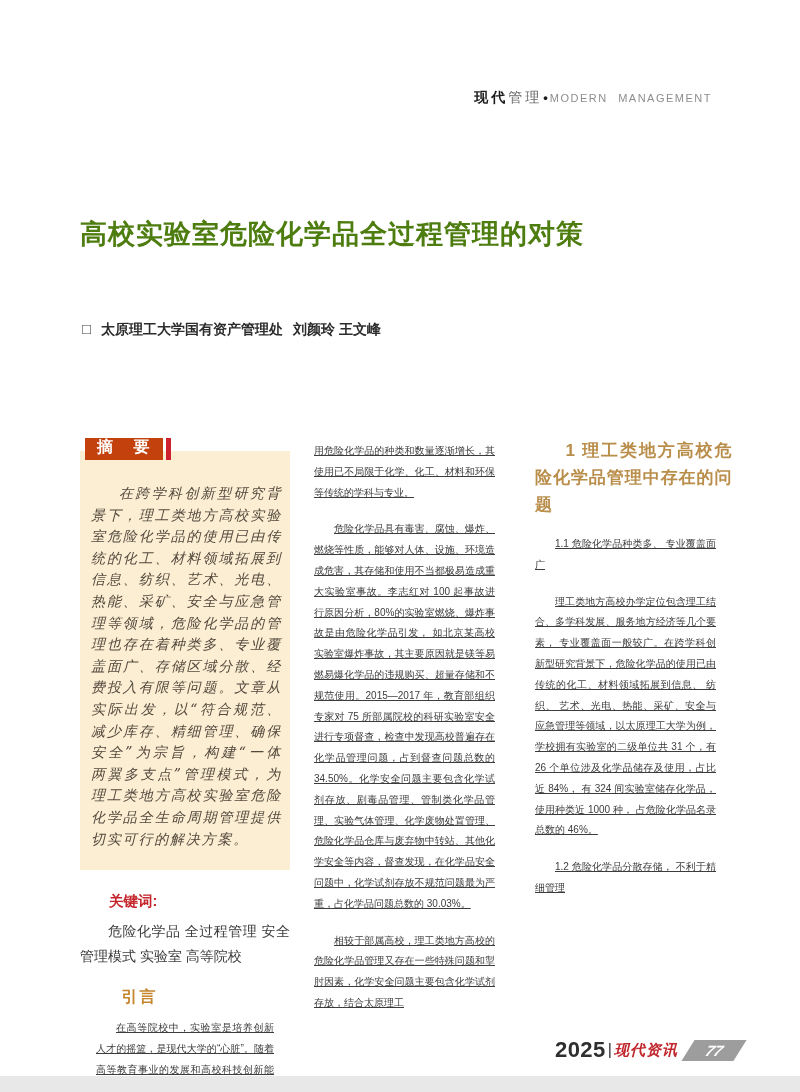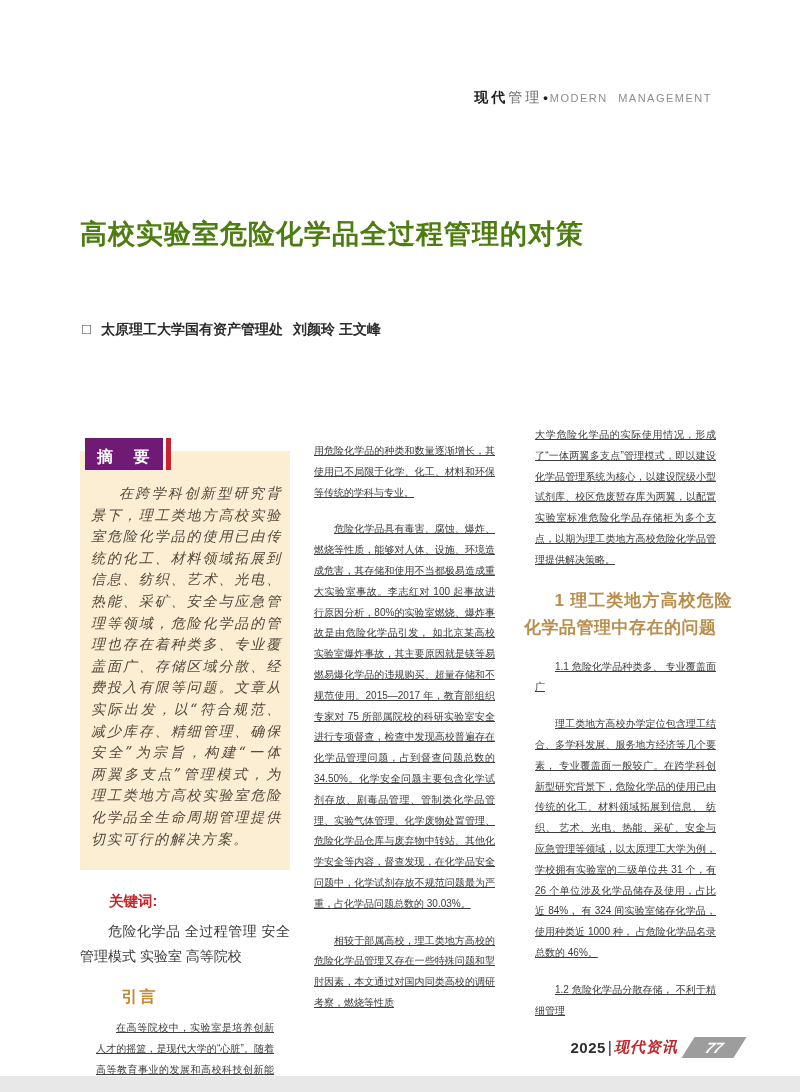--- a/index.html
+++ b/index.html
@@ -25,46 +25,46 @@
   .col{box-sizing:border-box;}
   .col1{width:210px;}
   .col2{width:213px;}
   .col3{width:213px;}
   .para{margin:16px;font-size:10px;line-height:20.8px;text-align:justify;color:#3c3c3c;text-decoration:underline;}
   .indent{text-indent:2em;}
   
   .abstract-box{position:relative;margin-top:26px;background:#fbeed3;}
   .abstract-label{position:absolute;top:-13px;left:5px;display:flex;align-items:stretch;}
   .abstract-label .label-text{
-    background:#701a75;color:#ffffff;font-size:16px;font-weight:bold;
-    letter-spacing:8px;padding:11px 6px 5px 12px;line-height:1;
+    background:#c2410c;color:#ffffff;font-size:16px;font-weight:bold;
+    letter-spacing:8px;padding:1px 6px 5px 12px;line-height:1;
   }
   .abstract-label .label-bar{width:5px;background:#ce2130;margin-left:3px;}
   .abstract-text{
     margin:0;padding:32px 8px 20px 11px;
     font-family:"DejaVu Serif","Liberation Serif",serif;font-style:italic;
     font-size:14px;line-height:21.6px;letter-spacing:1.8px;
     color:#53493d;text-align:justify;text-indent:2em;
   }
   
   .keywords{margin-top:22px;}
   .kw-label{color:#c4252b;font-weight:bold;font-size:14.5px;text-indent:2em;}
   .kw-text{margin:8px 0 0 0;font-size:14px;line-height:25px;text-align:justify;text-indent:2em;color:#3c3c3c;}
   
   .intro-heading{margin-top:18px;margin-left:2.6em;color:#c5862d;font-weight:bold;font-size:16px;letter-spacing:2px;}
   .intro-para{margin-top:10px;}
   
   .section-heading{
-    margin:12px 0 8px 5px;font-size:17px;font-weight:bold;color:#b98d4a;
+    margin:12px 0 8px 16px;font-size:17px;font-weight:bold;color:#b98d4a;
     line-height:27px;text-indent:1.8em;letter-spacing:0.5px;text-align:justify;
   }
   .col3 .gap-top{margin-top:0;}
   
   .footer{position:absolute;top:1037px;right:60px;display:flex;align-items:center;}
-  .footer-year{font-size:15px;font-weight:bold;color:#2f2f2f;letter-spacing:0.5px;}
+  .footer-year{font-size:22px;font-weight:bold;color:#2f2f2f;letter-spacing:0.5px;}
   .footer-sep{font-size:16px;color:#2f2f2f;margin:0 2px;font-weight:normal;}
   .footer-journal{
     font-family:"DejaVu Serif","Liberation Serif",serif;font-style:italic;font-weight:bold;
     color:#c0272d;font-size:15px;letter-spacing:1px;
   }
   .page-badge{
     display:inline-block;margin-left:10px;width:52px;height:21px;
     background:#9d9d9d;transform:skewX(-32deg);
     text-align:center;
   }
@@ -102,25 +102,24 @@
         <div class="kw-label">关键词:</div>
         <p class="kw-text">危险化学品 全过程管理 安全管理模式 实验室 高等院校</p>
       </div>
       <div class="intro-heading">引言</div>
       <p class="para indent intro-para">在高等院校中，实验室是培养创新人才的摇篮，是现代大学的“心脏”。随着高等教育事业的发展和高校科技创新能力的增强，实验室所使</p>
     </div>
 
     <div class="col col2">
       <p class="para">用危险化学品的种类和数量逐渐增长，其使用已不局限于化学、化工、材料和环保等传统的学科与专业。</p>
       <p class="para indent">危险化学品具有毒害、腐蚀、爆炸、燃烧等性质，能够对人体、设施、环境造成危害，其存储和使用不当都极易造成重大实验室事故。李志红对 100 起事故进行原因分析，80%的实验室燃烧、爆炸事故是由危险化学品引发， 如北京某高校实验室爆炸事故，其主要原因就是镁等易燃易爆化学品的违规购买、超量存储和不规范使用。2015—2017 年，教育部组织专家对 75 所部属院校的科研实验室安全进行专项督查，检查中发现高校普遍存在化学品管理问题，占到督查问题总数的 34.50%。化学安全问题主要包含化学试剂存放、剧毒品管理、管制类化学品管理、实验气体管理、化学废物处置管理、危险化学品仓库与废弃物中转站、其他化学安全等内容，督查发现，在化学品安全问题中，化学试剂存放不规范问题最为严重，占化学品问题总数的 30.03%。</p>
-      <p class="para indent">相较于部属高校，理工类地方高校的危险化学品管理又存在一些特殊问题和掣肘因素，本文通过对国内同类高校的调研考察，燃烧等性质</p>
+      <p class="para indent">相较于部属高校，理工类地方高校的危险化学品管理又存在一些特殊问题和掣肘因素，化学安全问题主要包含化学试剂存放，结合太原理工</p>
     </div>
 
     <div class="col col3">
-      <p class="para gap-top">大学危险化学品的实际使用情况，形成了“一体两翼多支点”管理模式，即以建设化学品管理系统为核心，以建设院级小型试剂库、校区危废暂存库为两翼，以配置实验室标准危险化学品存储柜为多个支点，以期为理工类地方高校危险化学品管理提供解决策略。</p>
       <h2 class="section-heading">1 理工类地方高校危险化学品管理中存在的问题</h2>
       <p class="para indent">1.1 危险化学品种类多、 专业覆盖面广</p>
       <p class="para indent">理工类地方高校办学定位包含理工结合、多学科发展、服务地方经济等几个要素， 专业覆盖面一般较广。在跨学科创新型研究背景下，危险化学品的使用已由传统的化工、材料领域拓展到信息、 纺织、 艺术、光电、热能、采矿、安全与应急管理等领域，以太原理工大学为例，学校拥有实验室的二级单位共 31 个，有 26 个单位涉及化学品储存及使用，占比近 84%， 有 324 间实验室储存化学品，使用种类近 1000 种， 占危险化学品名录总数的 46%。</p>
       <p class="para indent">1.2 危险化学品分散存储， 不利于精细管理</p>
     </div>
 
   </div>
 
   <div class="footer">
     <span class="footer-year">2025</span>

